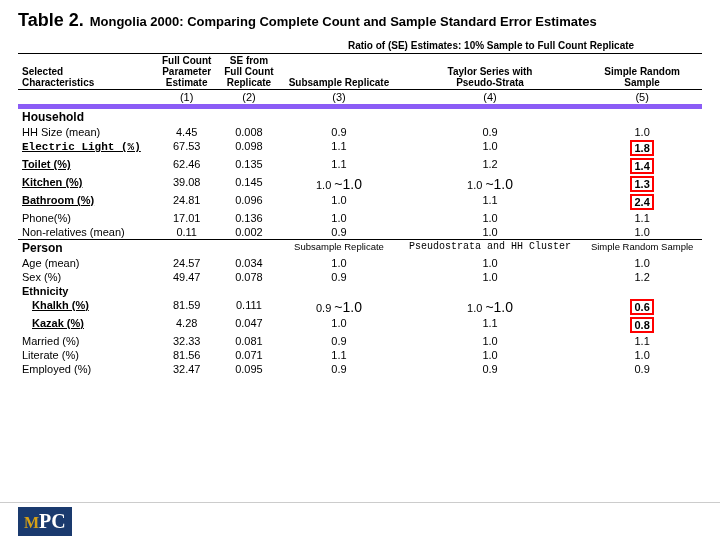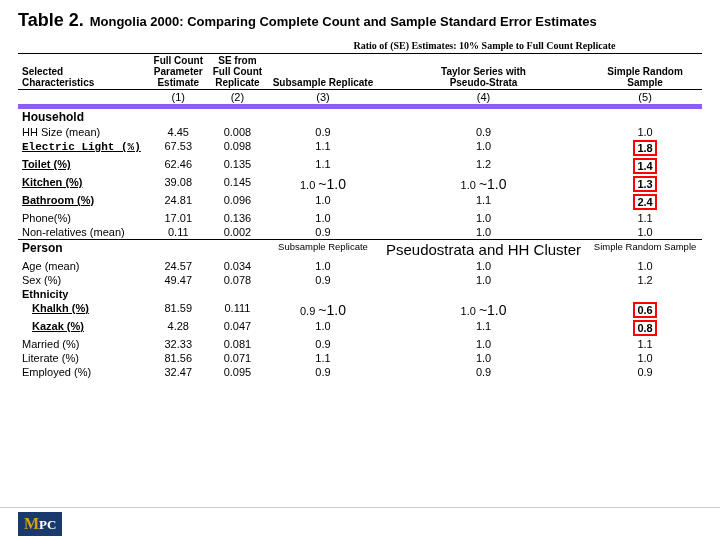--- a/index.html
+++ b/index.html
@@ -117,21 +117,21 @@
   <div class="title-row">
     <span class="table-label">Table 2.</span>
     <span class="table-title">Mongolia 2000:  Comparing Complete Count and Sample Standard Error Estimates</span>
   </div>
 
   <table>
 
     <thead>
       <tr>
         <th colspan="3" style="border:none;"></th>
-        <th colspan="3" class="ratio-header" style="font-size:10px; border-bottom:1px solid #000;font-family:Liberation Serif, serif;">Ratio of (SE) Estimates: 10% Sample to Full Count Replicate</th>
+        <th colspan="3" class="ratio-header" style="font-size:10px; border-bottom:1px solid #000;">Ratio of (SE) Estimates: 10% Sample to Full Count Replicate</th>
       </tr>
       <tr class="col-header-row header-divider" style="border-top:1px solid #000;">
         <th class="left-col" style="font-size:10px;">Selected<br>Characteristics</th>
         <th style="font-size:10px;">Full Count<br>Parameter<br>Estimate</th>
         <th style="font-size:10px;">SE from<br>Full Count<br>Replicate</th>
         <th style="font-size:10px;">Subsample Replicate</th>
         <th style="font-size:10px;">Taylor Series with<br>Pseudo-Strata</th>
         <th style="font-size:10px;">Simple Random<br>Sample</th>
       </tr>
 
@@ -216,21 +216,21 @@
         <td>0.9</td>
         <td>1.0</td>
         <td>1.0</td>
       </tr>
 
       <tr style="border-top:1px solid #000;">
         <td class="left-col" style="font-weight:bold; font-size:12px;">Person</td>
         <td></td>
         <td></td>
         <td style="font-size:9.5px;">Subsample Replicate</td>
-        <td style="font-size:15px;">Pseudostrata and HH Cluster</td>
+        <td style="font-size:10px;font-family:Liberation Mono, monospace;">Pseudostrata and HH Cluster</td>
         <td style="font-size:9.5px;">Simple Random Sample</td>
       </tr>
 
       <tr>
         <td class="left-col">Age (mean)</td>
         <td>24.57</td>
         <td>0.034</td>
         <td>1.0</td>
         <td>1.0</td>
         <td>1.0</td>
@@ -299,16 +299,16 @@
         <td>0.9</td>
       </tr>
     </tbody>
   </table>
 </div>
 
 <div class="bottom-bar">
   <div style="display:flex; align-items:center; gap:4px;">
 
     <div style="background:#1a3a6e; padding:3px 6px; display:inline-block;">
-      <span style="color:#d4a017; font-weight:bold; font-size:16px; font-family:serif;">M</span><span style="color:#fff; font-weight:bold; font-size:13px; font-family:serif;">PC</span>
+      <span style="color:#d4a017; font-weight:bold; font-size:16px; font-family:serif;">M</span><span style="color:#fff; font-weight:bold; font-size:20px; font-family:serif;">PC</span>
     </div>
   </div>
 </div>
 
 </body></html>

